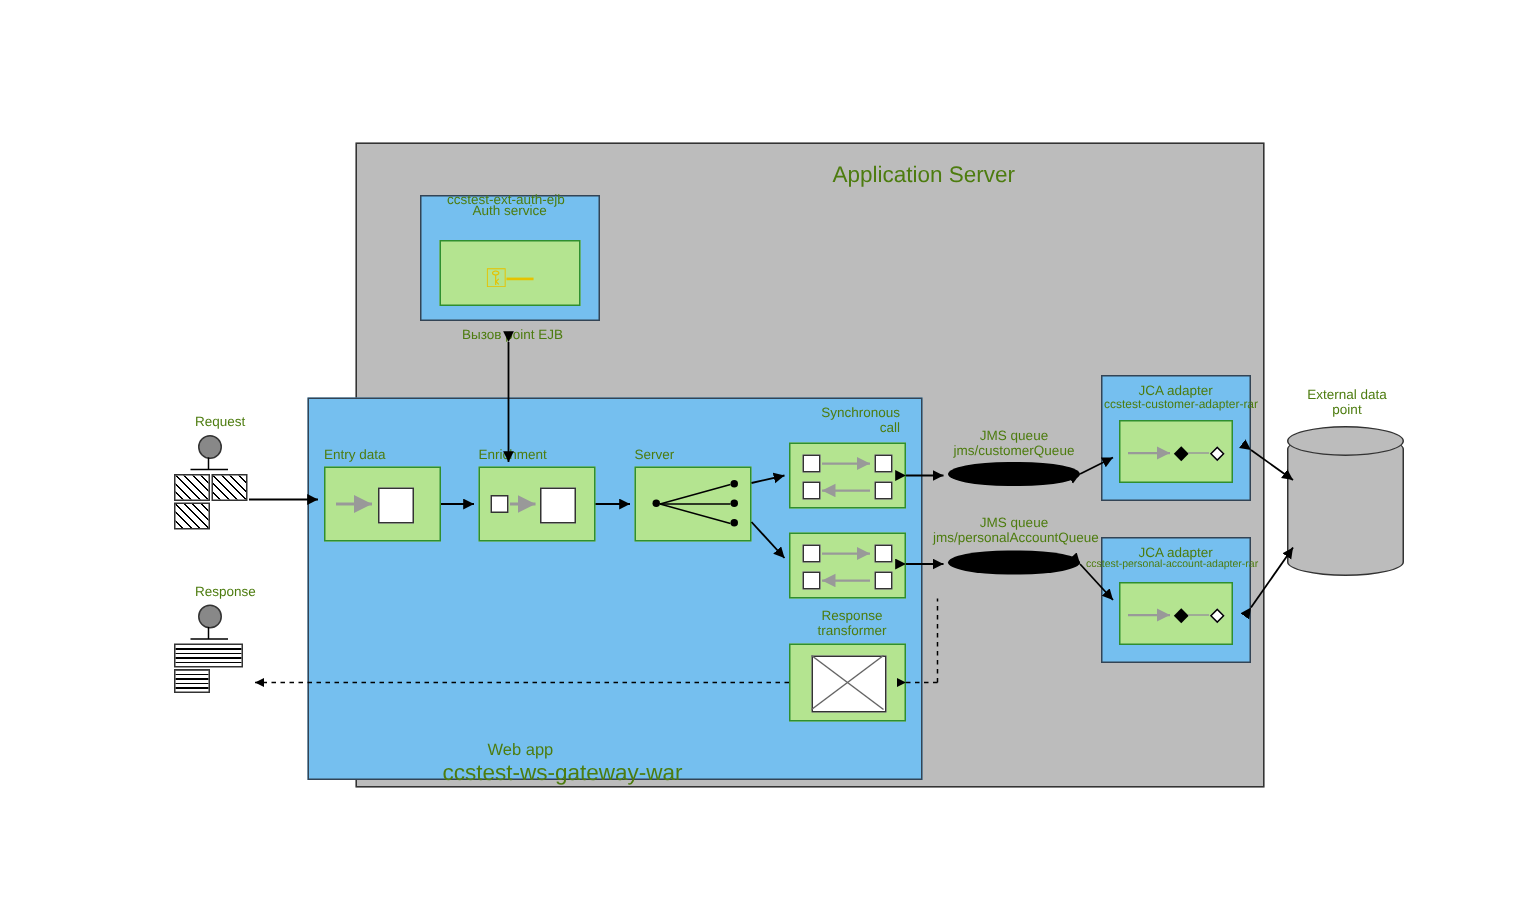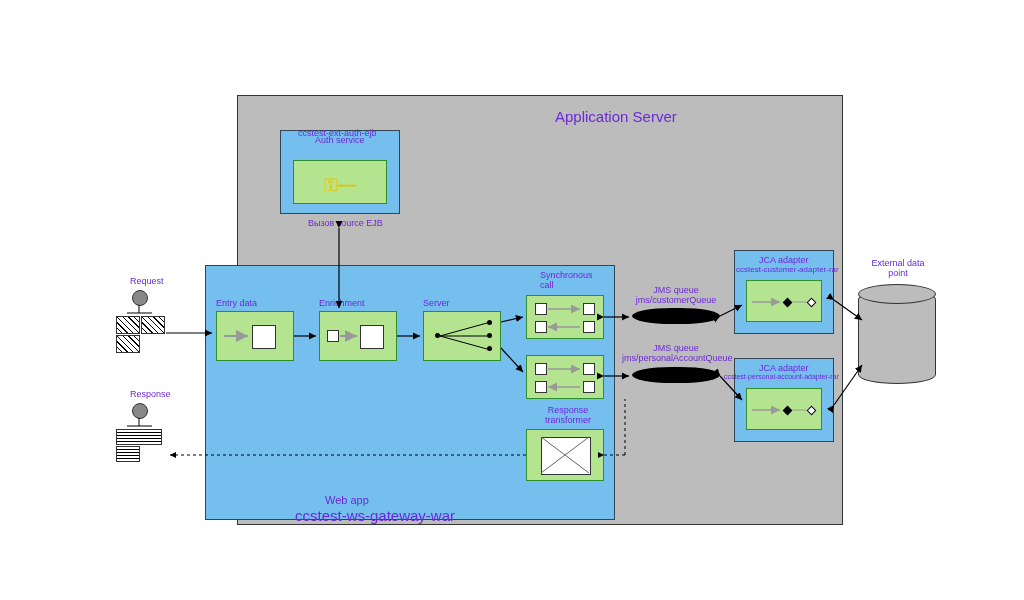--- a/index.html
+++ b/index.html
@@ -1,21 +1,21 @@
 <!DOCTYPE html>
 <html><head>
 <meta charset="utf-8">
 <style>
 body{margin:0;font-family:sans-serif;font-size:9px;background:#fff}
 #c{position:relative;width:1024px;height:600px}
 .box{position:absolute;box-sizing:border-box}
 .gray{background:#bcbcbc;border:1px solid #333}
 .blue{background:#75bfef;border:1px solid #345}
 .green{background:#b4e490;border:1px solid #2f8f2f}
-.lbl{position:absolute;color:#6d28d9}
+.lbl{position:absolute;color:#4d7c0f}
 .title{font-size:15px}
 .cyl{position:absolute;background:#000;border-radius:40px/8px}
 .sq{position:absolute;background:#fff;border:1px solid #333}
 .dot{position:absolute;width:5px;height:5px;background:#000;border-radius:50%}
 .rdot{position:absolute;width:5px;height:5px;background:#fff;border:1px solid #000;border-radius:50%}
 svg{position:absolute;top:0;left:0;pointer-events:none}
 </style>
 </head>
 <body>
 
@@ -23,21 +23,21 @@
 
 <div class="box gray" style="left:237px;top:95px;width:606px;height:430px"></div>
 <div class="lbl title" style="left:555px;top:108px">Application Server</div>
 
 <div class="box blue" style="left:280px;top:130px;width:120px;height:84px"></div>
 <div class="lbl" style="left:315px;top:135px">Auth service</div>
 <div class="lbl" style="left:298px;top:128px">ccstest-ext-auth-ejb</div>
 <div class="box green" style="left:293px;top:160px;width:94px;height:44px">
   <div style="position:absolute;left:30px;top:14px;font-size:18px;color:#e6c200">⚿━</div>
 </div>
-<div class="lbl" style="left:308px;top:218px">Вызов source EJB</div>
+<div class="lbl" style="left:308px;top:218px">Вызов point EJB</div>
 
 <div class="box blue" style="left:205px;top:265px;width:410px;height:255px"></div>
 <div class="lbl" style="left:325px;top:494px;font-size:11px">Web app</div>
 <div class="lbl" style="left:295px;top:507px;font-size:15px">ccstest-ws-gateway-war</div>
 
 <div class="lbl" style="left:216px;top:298px">Entry data</div>
 <div class="box green" style="left:216px;top:311px;width:78px;height:50px"></div>
 <div class="sq" style="left:252px;top:325px;width:22px;height:22px"></div>
 
 <div class="lbl" style="left:319px;top:298px">Enrichment</div>
@@ -45,21 +45,21 @@
 <div class="sq" style="left:327px;top:330px;width:10px;height:10px"></div>
 <div class="sq" style="left:360px;top:325px;width:22px;height:22px"></div>
 
 <div class="lbl" style="left:423px;top:298px">Server</div>
 <div class="box green" style="left:423px;top:311px;width:78px;height:50px"></div>
 <div class="dot" style="left:435px;top:333px"></div>
 <div class="dot" style="left:487px;top:320px"></div>
 <div class="dot" style="left:487px;top:333px"></div>
 <div class="dot" style="left:487px;top:346px"></div>
 
-<div class="lbl" style="left:540px;top:270px;text-align:left;width:60px">Synchronous call</div>
+<div class="lbl" style="left:540px;top:270px;text-align:right;width:60px">Synchronous call</div>
 
 <div class="box green" style="left:526px;top:295px;width:78px;height:44px"></div>
 <div class="sq" style="left:535px;top:303px;width:10px;height:10px"></div>
 <div class="sq" style="left:583px;top:303px;width:10px;height:10px"></div>
 <div class="sq" style="left:535px;top:321px;width:10px;height:10px"></div>
 <div class="sq" style="left:583px;top:321px;width:10px;height:10px"></div>
 
 <div class="box green" style="left:526px;top:355px;width:78px;height:44px"></div>
 <div class="sq" style="left:535px;top:363px;width:10px;height:10px"></div>
 <div class="sq" style="left:583px;top:363px;width:10px;height:10px"></div>

